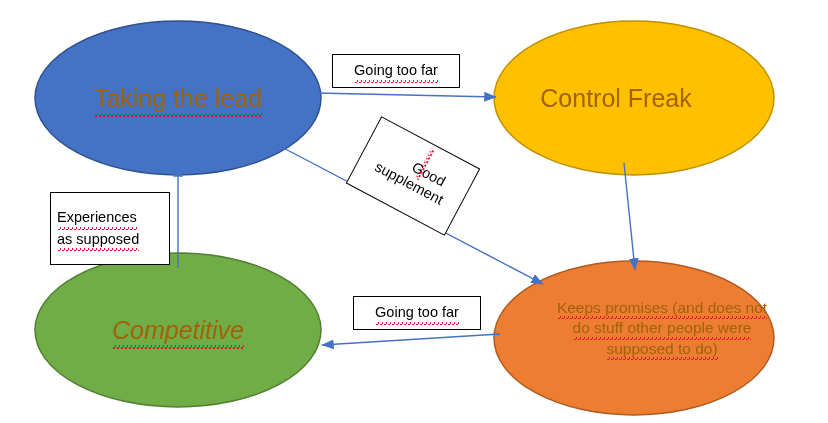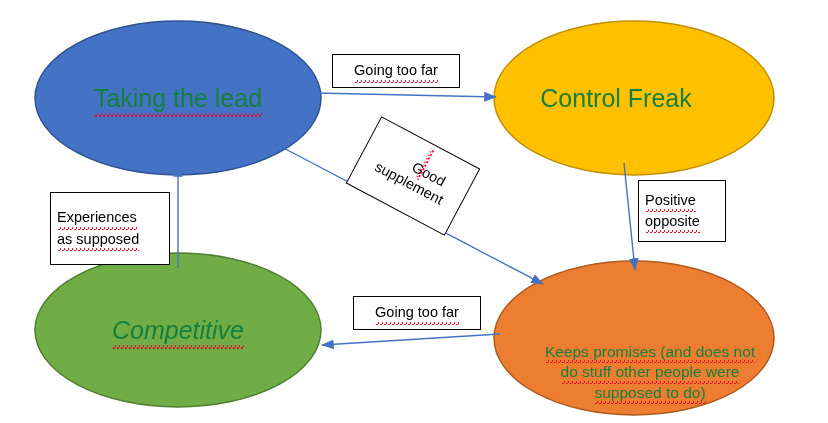--- a/index.html
+++ b/index.html
@@ -25,21 +25,21 @@
     width: 828px;
     height: 423px;
   }
   svg.arrows { z-index: 2; }
   svg.nodes  { z-index: 1; }
 
   .node-label {
     position: absolute;
     z-index: 3;
     text-align: center;
-    color: #15803d;
+    color: #a16207;
     line-height: 1.32;
     pointer-events: none;
     white-space: nowrap;
   }
   .node-label.wrapped { white-space: normal; }
 
   .big   { font-size: 25px; }
   .small { font-size: 15.5px; }
 
   
@@ -135,43 +135,39 @@
   </div>
 
   <div class="node-label big" style="left:494px; top:82px; width:244px;">
     <span>Control Freak</span>
   </div>
 
   <div class="node-label big" style="left:35px; top:314px; width:286px;font-style:italic;">
     <span class="sq"><span>Competitive</span></span>
   </div>
 
-  <div class="node-label small wrapped" style="left:520px; top:298px; width:260px;margin-top:44px;">
+  <div class="node-label small wrapped" style="left:532px; top:298px; width:260px;">
     <div><span class="sq thin"><span>Keeps promises (and does not</span></span></div>
     <div><span class="sq thin"><span>do stuff other people were</span></span></div>
     <div><span class="sq thin"><span>supposed to do)</span></span></div>
   </div>
 
   <div class="tag" id="tag-going-too-far-top" style="left:332px; top:54px; width:128px; height:34px;">
     <span class="ln sq thin">Going too far</span>
   </div>
 
   <div class="tag" id="tag-good-supplement" style="left:357px; top:138px; width:112px; height:76px;">
     <span class="ln l1">Good</span>
     <span class="ln">supplement</span>
     <span class="sq-vert"></span>
   </div>
 
   <div class="tag left-align" id="tag-experiences-as-difficult" style="left:50px; top:192px; width:120px; height:73px;">
     <span class="ln sq thin">Experiences</span>
     <span class="ln sq thin">as supposed</span>
   </div>
 
-  <div class="tag left-align" id="tag-positive-opposite" style="left:638px; top:180px; width:88px; height:62px;">
-    <span class="ln sq thin">Positive</span>
-    <span class="ln sq thin">opposite</span>
-  </div>
 
   <div class="tag" id="tag-going-too-far-bottom" style="left:353px; top:296px; width:128px; height:34px;">
     <span class="ln sq thin">Going too far</span>
   </div>
 
 </div>
 
 </body></html>

